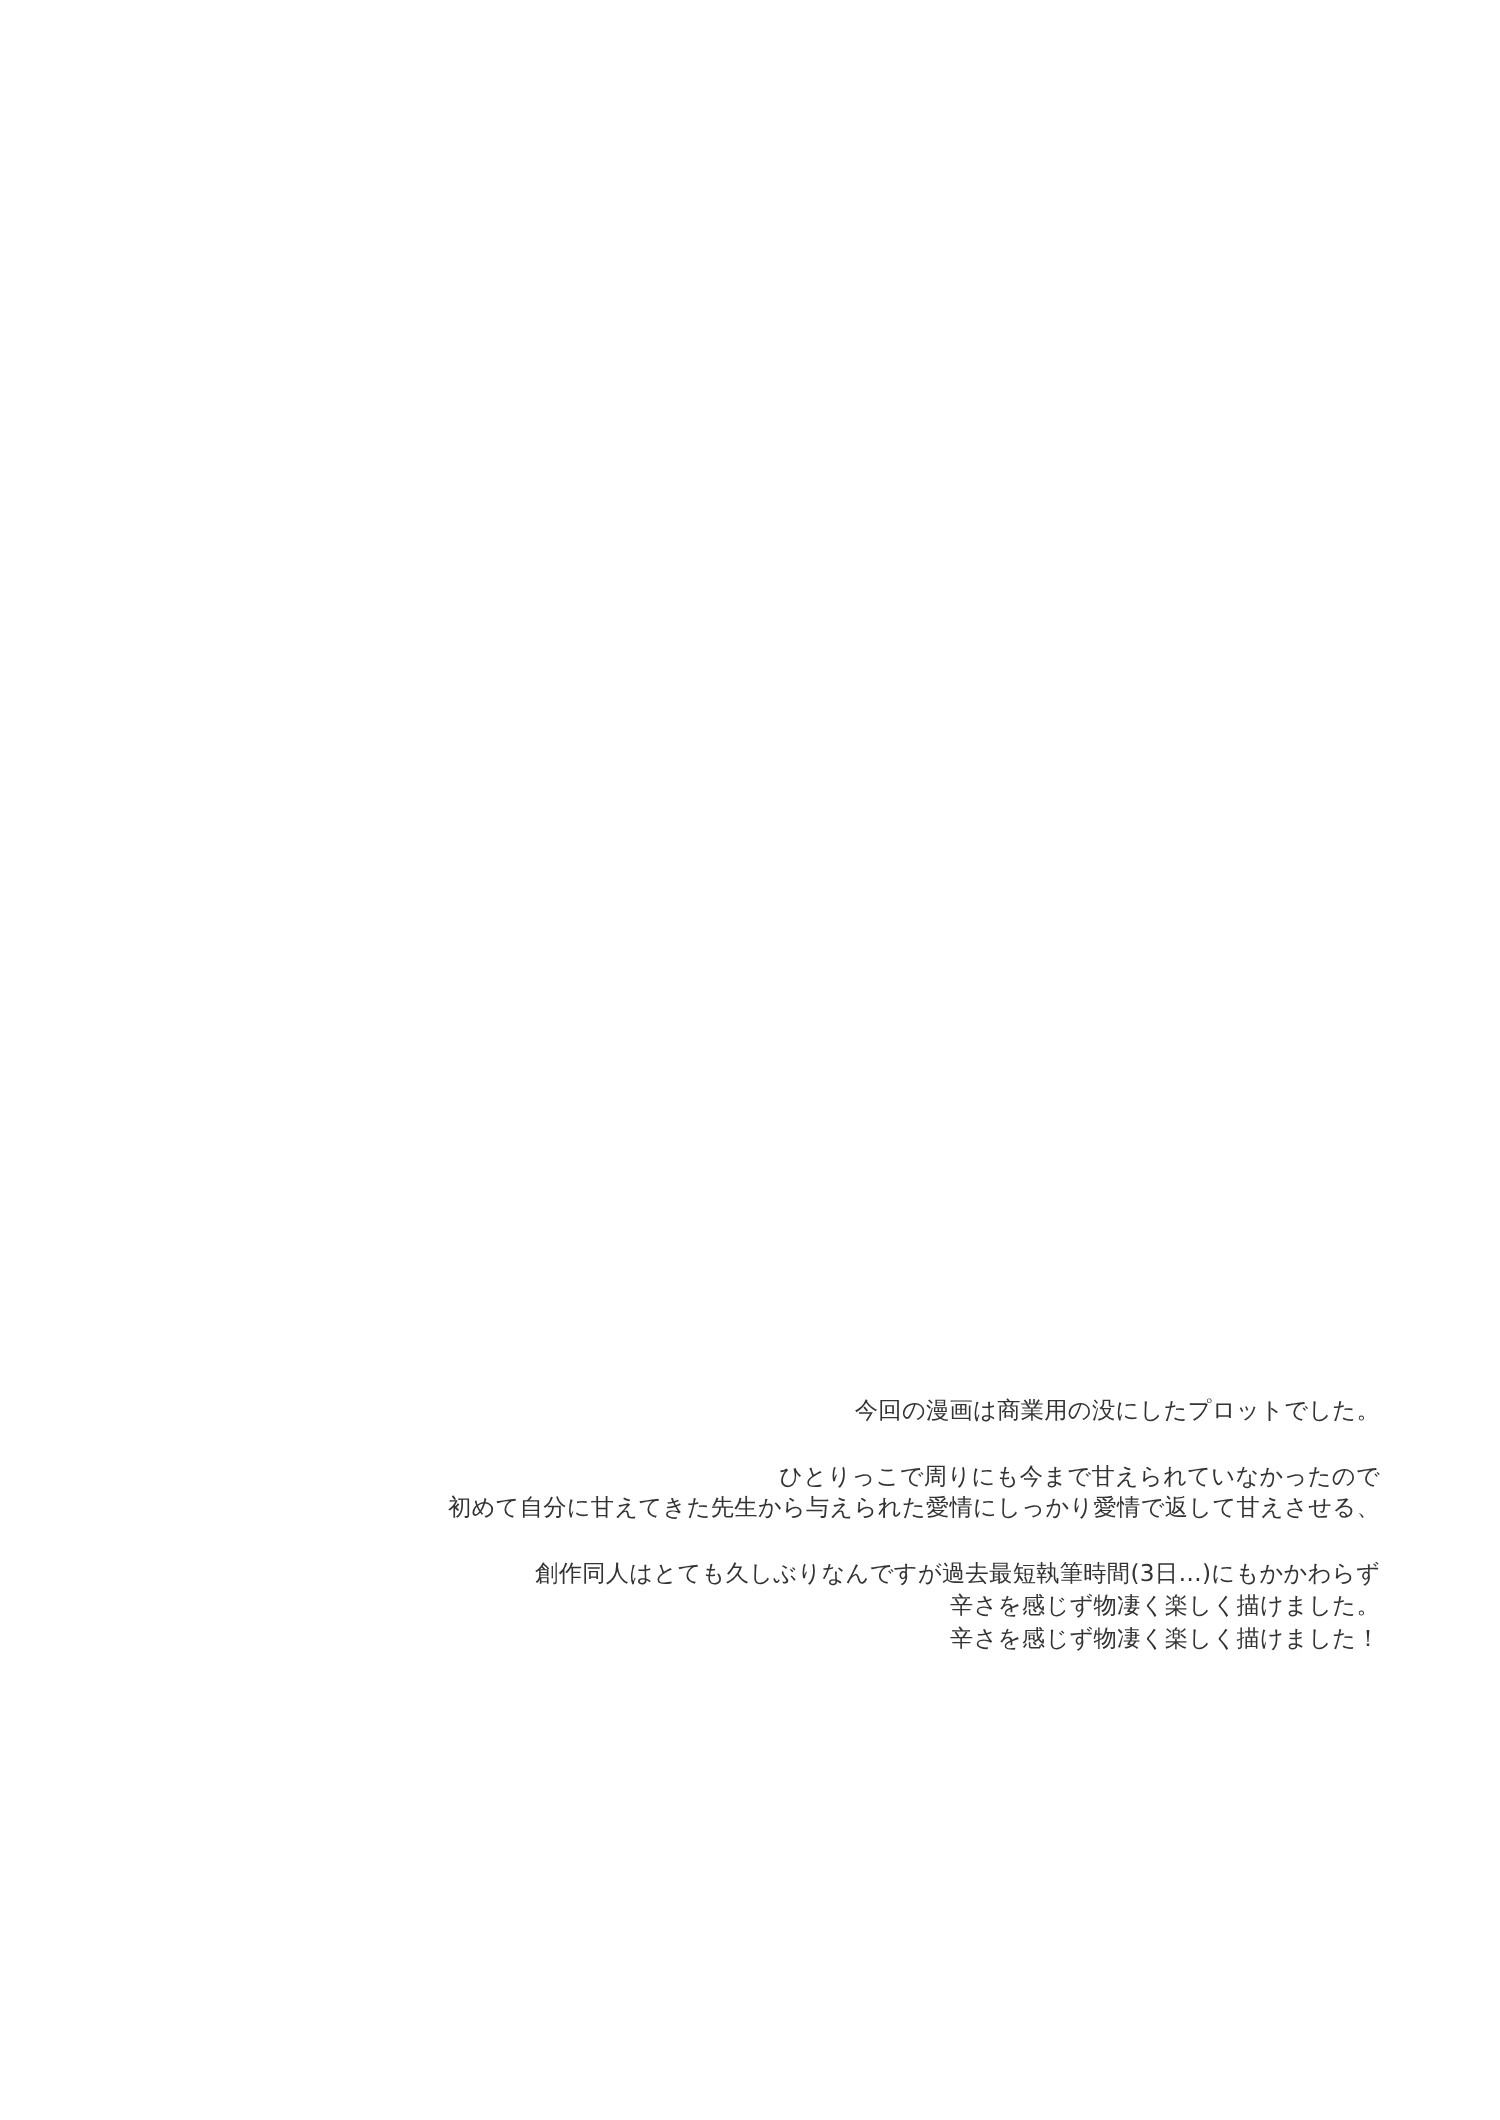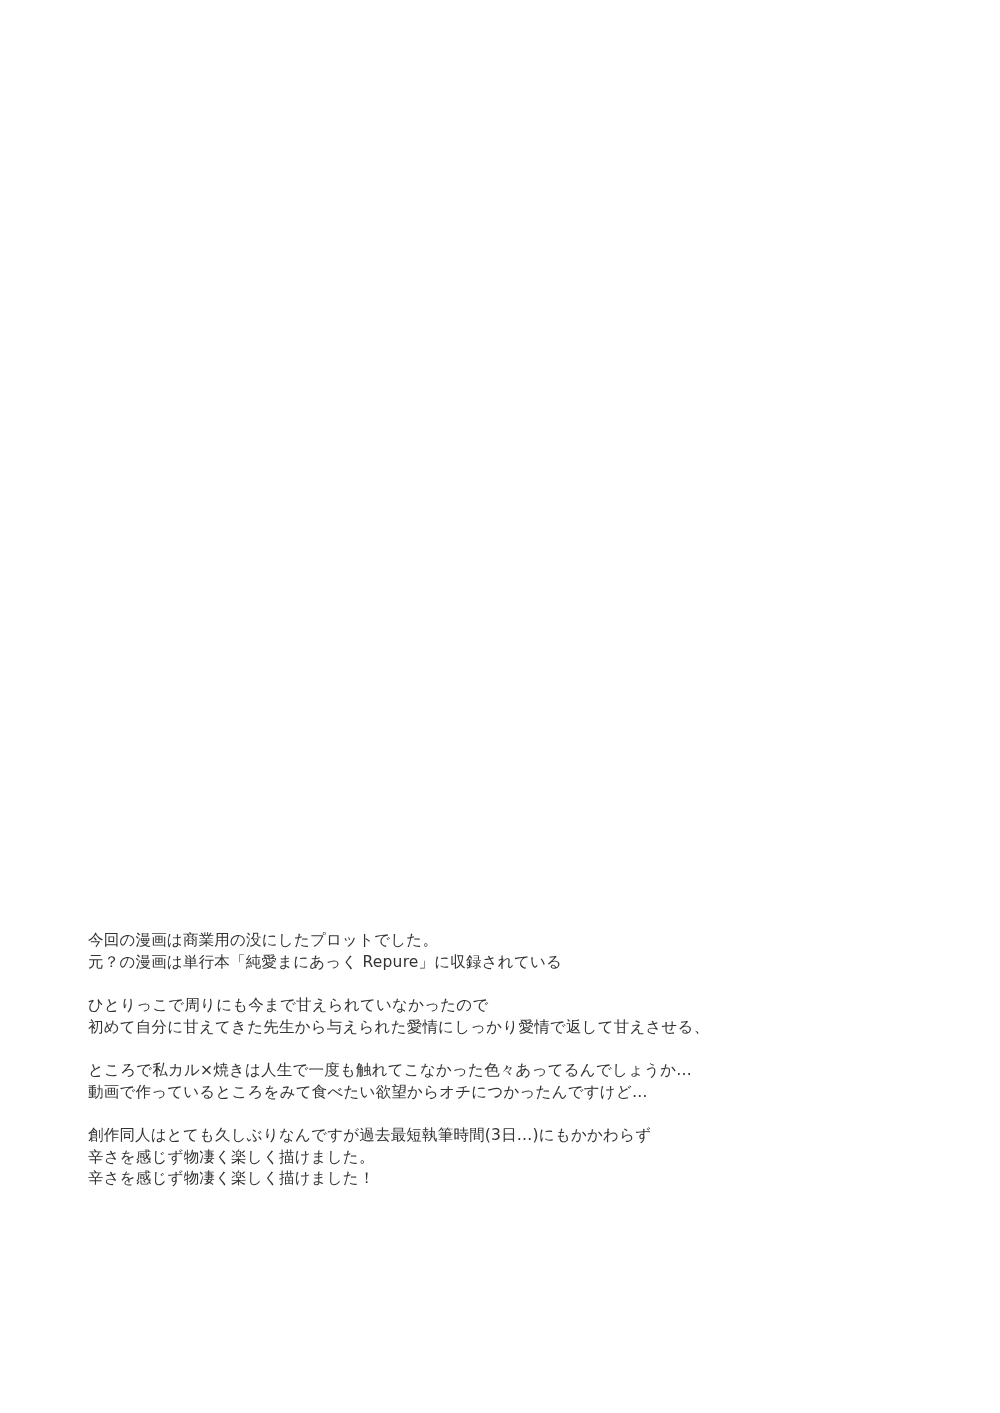--- a/index.html
+++ b/index.html
@@ -14,23 +14,24 @@
     font-family: "DejaVu Sans", "Liberation Sans", sans-serif;
     color: #3a3a3a;
   }
   .page {
     position: absolute;
     inset: 0;
     background: #ffffff;
   }
   .afterword {
     position: absolute;
-    left: 88px;
+    left: 100px;
     top: 930px;
     width: 820px;
+    text-align: right;
   }
   .para {
     margin: 0 0 22px 0;
   }
   .para:last-child {
     margin-bottom: 0;
   }
   .line {
     font-size: 15.5px;
     line-height: 21.5px;
@@ -40,32 +41,27 @@
   }
 </style>
 </head>
 <body>
 
 <div class="page">
   <div class="afterword">
 
     <div class="para">
       <div class="line">今回の漫画は商業用の没にしたプロットでした。</div>
-      <div class="line">元？の漫画は単行本「純愛まにあっく Repure」に収録されている</div>
     </div>
 
     <div class="para">
       <div class="line">ひとりっこで周りにも今まで甘えられていなかったので</div>
       <div class="line">初めて自分に甘えてきた先生から与えられた愛情にしっかり愛情で返して甘えさせる、</div>
     </div>
 
-    <div class="para">
-      <div class="line">ところで私カル×焼きは人生で一度も触れてこなかった色々あってるんでしょうか…</div>
-      <div class="line">動画で作っているところをみて食べたい欲望からオチにつかったんですけど…</div>
-    </div>
 
     <div class="para">
       <div class="line">創作同人はとても久しぶりなんですが過去最短執筆時間(3日…)にもかかわらず</div>
       <div class="line">辛さを感じず物凄く楽しく描けました。</div>
       <div class="line">辛さを感じず物凄く楽しく描けました！</div>
     </div>
 
   </div>
 </div>
 

